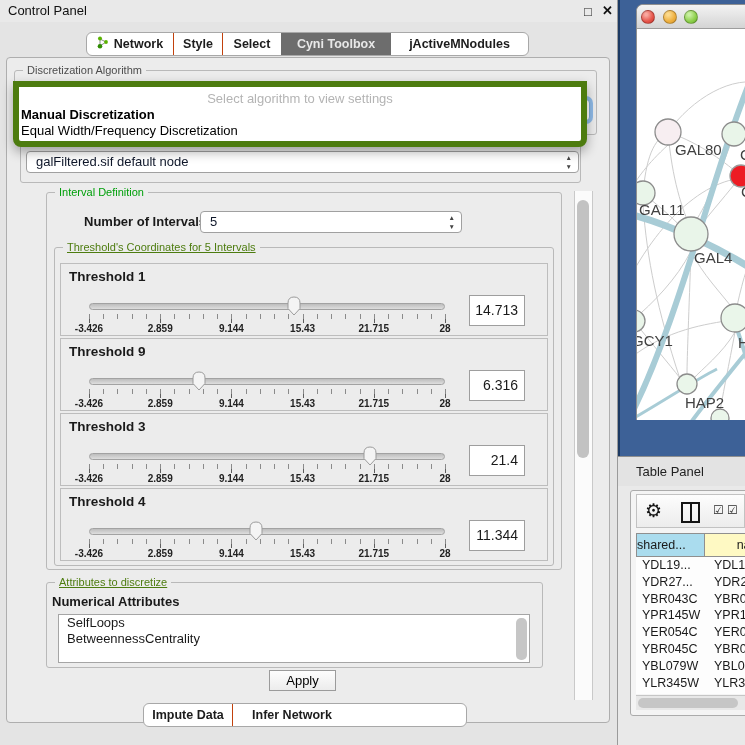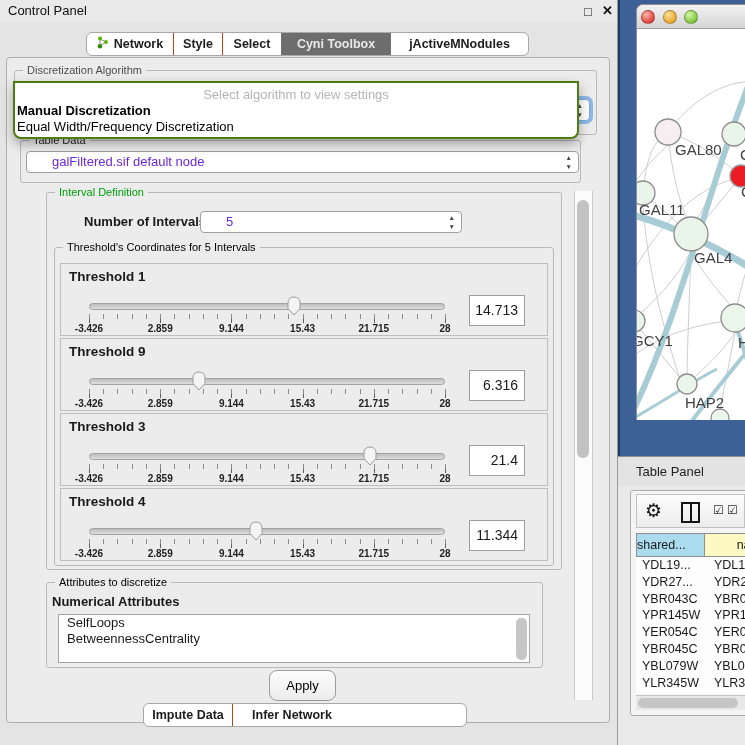--- a/index.html
+++ b/index.html
@@ -21,32 +21,32 @@
   .tabbar .seg.divr{border-right:1px solid #c2410c;}
   .tabbar .seg.selected{background:#6d6d6d;color:#e8e8e8;}
 
   
   .main-panel{position:absolute;left:6px;top:57px;width:604px;height:666px;background:#ececec;
               border:1px solid #aeaeae;border-radius:4px;box-sizing:border-box;}
   .group{position:absolute;border:1px solid #b9b9b9;border-radius:3px;box-sizing:border-box;}
   .gtitle{position:absolute;top:-8px;left:8px;background:#ececec;padding:0 4px;font-size:11px;line-height:15px;white-space:nowrap;}
   .gtitle.dark{color:#4c4c4c;}
   .gtitle.green{color:#00a00a;}
-  .gtitle.blue{color:#000000;}
+  .gtitle.blue{color:#4d7c0f;text-decoration:underline;}
 
   
   .combo{position:absolute;background:#fff;border:1px solid #a0a0a0;border-radius:4px;box-sizing:border-box;}
-  .combo .combo-text{position:absolute;left:9px;top:0;line-height:20px;font-size:13px;color:#6d28d9;white-space:nowrap;margin-left:16px;}
+  .combo .combo-text{position:absolute;left:9px;top:0;line-height:20px;font-size:13px;color:#0f172a;white-space:nowrap;}
   .combo .stepper{position:absolute;right:6px;top:1px;display:flex;flex-direction:column;align-items:center;}
   .combo .stepper span{font-size:6.5px;line-height:9px;color:#444;}
   .combo.focus{box-shadow:0 0 0 3px rgba(92,158,227,.65);border-color:#7aa8d8;}
 
   
   .popup{position:absolute;left:13px;top:81px;width:562px;height:54px;background:#fff;
-         border:2px solid #4d7c0f;border-radius:0 0 8px 8px;box-shadow:0 5px 12px rgba(0,0,0,.32);z-index:40;}
+         border:6px solid #4d7c0f;border-radius:0 0 8px 8px;box-shadow:0 5px 12px rgba(0,0,0,.32);z-index:40;}
   .popup .hint{position:absolute;top:4px;left:0;width:100%;text-align:center;color:#b4b4b4;font-size:13px;}
   .popup .opt{position:absolute;left:2px;font-size:13px;color:#000;white-space:nowrap;}
   .popup .opt.bold{font-weight:bold;}
 
   
   .th-row{position:absolute;left:60px;width:488px;height:73px;border:1px solid #bdbdbd;background:#ececec;box-sizing:border-box;}
   .th-label{position:absolute;left:8px;top:5px;font-weight:bold;font-size:13.5px;}
   .slider-wrap{position:absolute;left:28px;top:0;width:356px;height:73px;}
   .sl-track{position:absolute;left:0;top:39px;width:356px;height:7px;border-radius:4px;
             background:linear-gradient(#bdbdbd,#dedede);border:1px solid #a2a2a2;box-sizing:border-box;}
@@ -60,22 +60,22 @@
   .val-box{position:absolute;left:408px;top:31px;width:56px;height:31px;background:#fff;border:1px solid #9e9e9e;
            box-sizing:border-box;text-align:right;line-height:29px;padding-right:6px;font-size:14px;}
 
   
   .attr-header{position:absolute;left:52px;top:594px;font-weight:bold;font-size:13px;}
   .listbox{position:absolute;left:58px;top:614px;width:472px;height:49px;background:#fff;
            border:1px solid #a5a5a5;box-sizing:border-box;overflow:hidden;}
   .listbox .item{padding-left:8px;font-size:13px;line-height:15.5px;white-space:nowrap;}
   .list-thumb{position:absolute;right:2px;top:3px;width:11px;height:42px;background:#c6c6c6;border-radius:5px;}
 
-  .apply-btn{position:absolute;left:269px;top:670px;width:67px;height:31px;background:linear-gradient(#fdfdfd,#ececec);
-             border:1px solid #9b9b9b;border-radius:8px;font-size:13px;font-family:"Liberation Sans",sans-serif;}
+  .apply-btn{position:absolute;left:269px;top:670px;width:67px;height:21px;background:linear-gradient(#fdfdfd,#ececec);
+             border:1px solid #9b9b9b;border-radius:0;font-size:13px;font-family:"Liberation Sans",sans-serif;}
 
   
   .vscroll{position:absolute;left:574px;top:191px;width:19px;height:509px;background:#fbfbfb;
            border-left:1px solid #c9c9c9;border-right:1px solid #c9c9c9;box-sizing:border-box;}
   .vscroll .vthumb{position:absolute;left:2px;top:9px;width:12px;height:258px;background:#c2c2c2;border-radius:6px;}
 
   
   .blue-bg{position:absolute;left:618px;top:0;width:127px;height:456px;background:#3d6197;
            border-left:2px solid #1d3a63;box-sizing:border-box;}
   .net-window{position:absolute;left:636px;top:4px;width:115px;height:416px;background:#fff;

